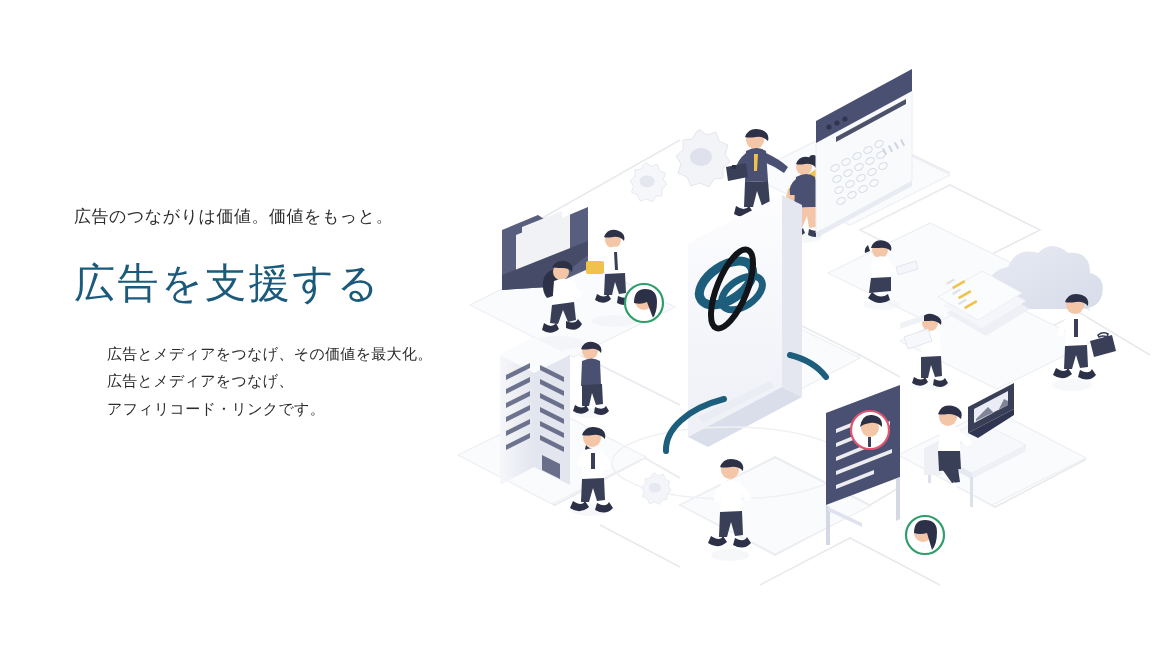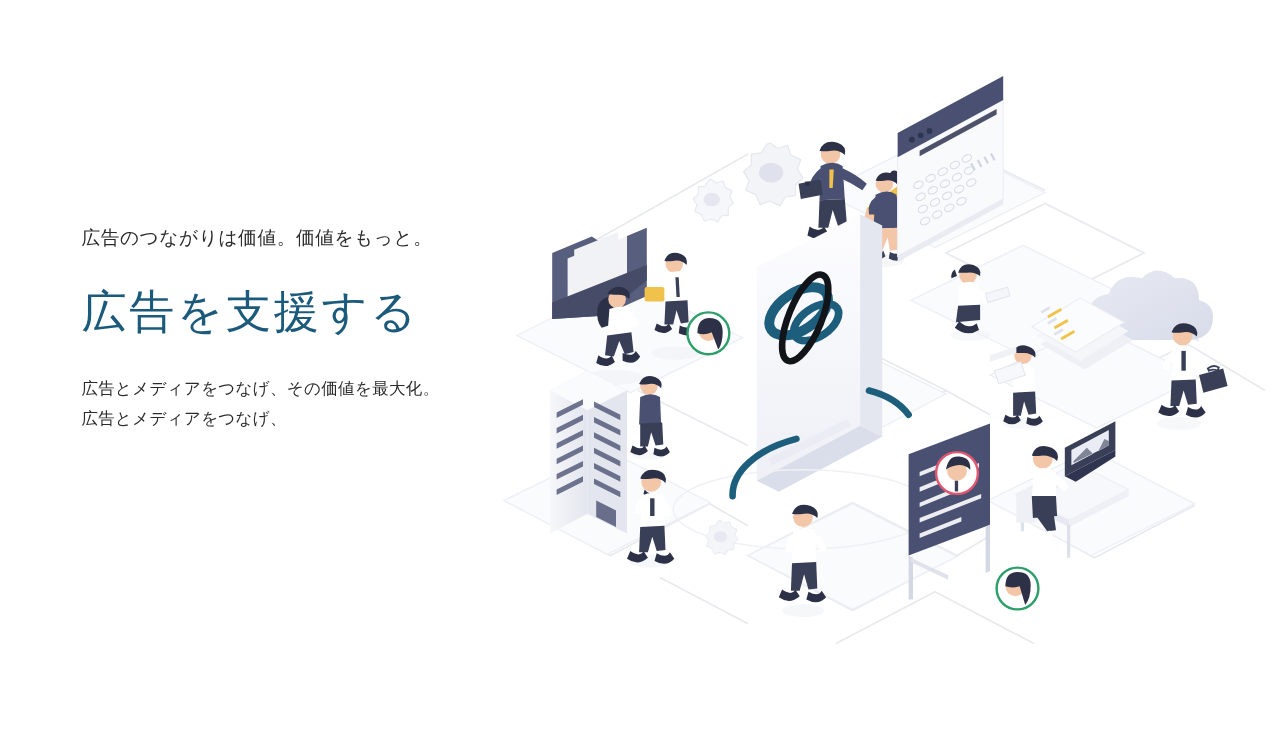--- a/index.html
+++ b/index.html
@@ -22,21 +22,21 @@
   .headline{
     margin:0;padding:0;color:#1b5a7b;
     font-size:41px;line-height:1.33;font-weight:400;
     letter-spacing:.06em;
   }
   .headline .l2{display:block;}
   .lede{
     margin:30px 0 0 0;font-size:15px;line-height:1.83;
     color:#2b2b2b;letter-spacing:.02em;font-weight:400;
   }
-  .lede span{display:block;}
+  .lede span{display:block;margin-left:33px;}
 
   
   .illus{position:absolute;left:430px;top:55px;width:730px;height:560px;}
   .illus svg{display:block;width:100%;height:100%;}
 </style>
 </head>
 <body>
 
 <div class="hero">
 
@@ -44,20 +44,21 @@
 
     <p class="tagline">広告のつながりは価値。価値をもっと。</p>
 
     <h1 class="headline">
       <span class="l2">広告を支援する</span>
     </h1>
 
     <p class="lede">
       <span>広告とメディアをつなげ、その価値を最大化。</span>
       <span>広告とメディアをつなげ、</span>
+      <span>アフィリコード・リンクです。</span>
     </p>
   </div>
 
   <div class="illus">
     <svg viewBox="0 0 730 560" xmlns="http://www.w3.org/2000/svg">
       <defs>
         <linearGradient id="panelG" x1="0" y1="0" x2="0" y2="1">
           <stop offset="0%" stop-color="#fdfdff"></stop>
             <stop offset="100%" stop-color="#eef0f6"></stop>
         </linearGradient>

